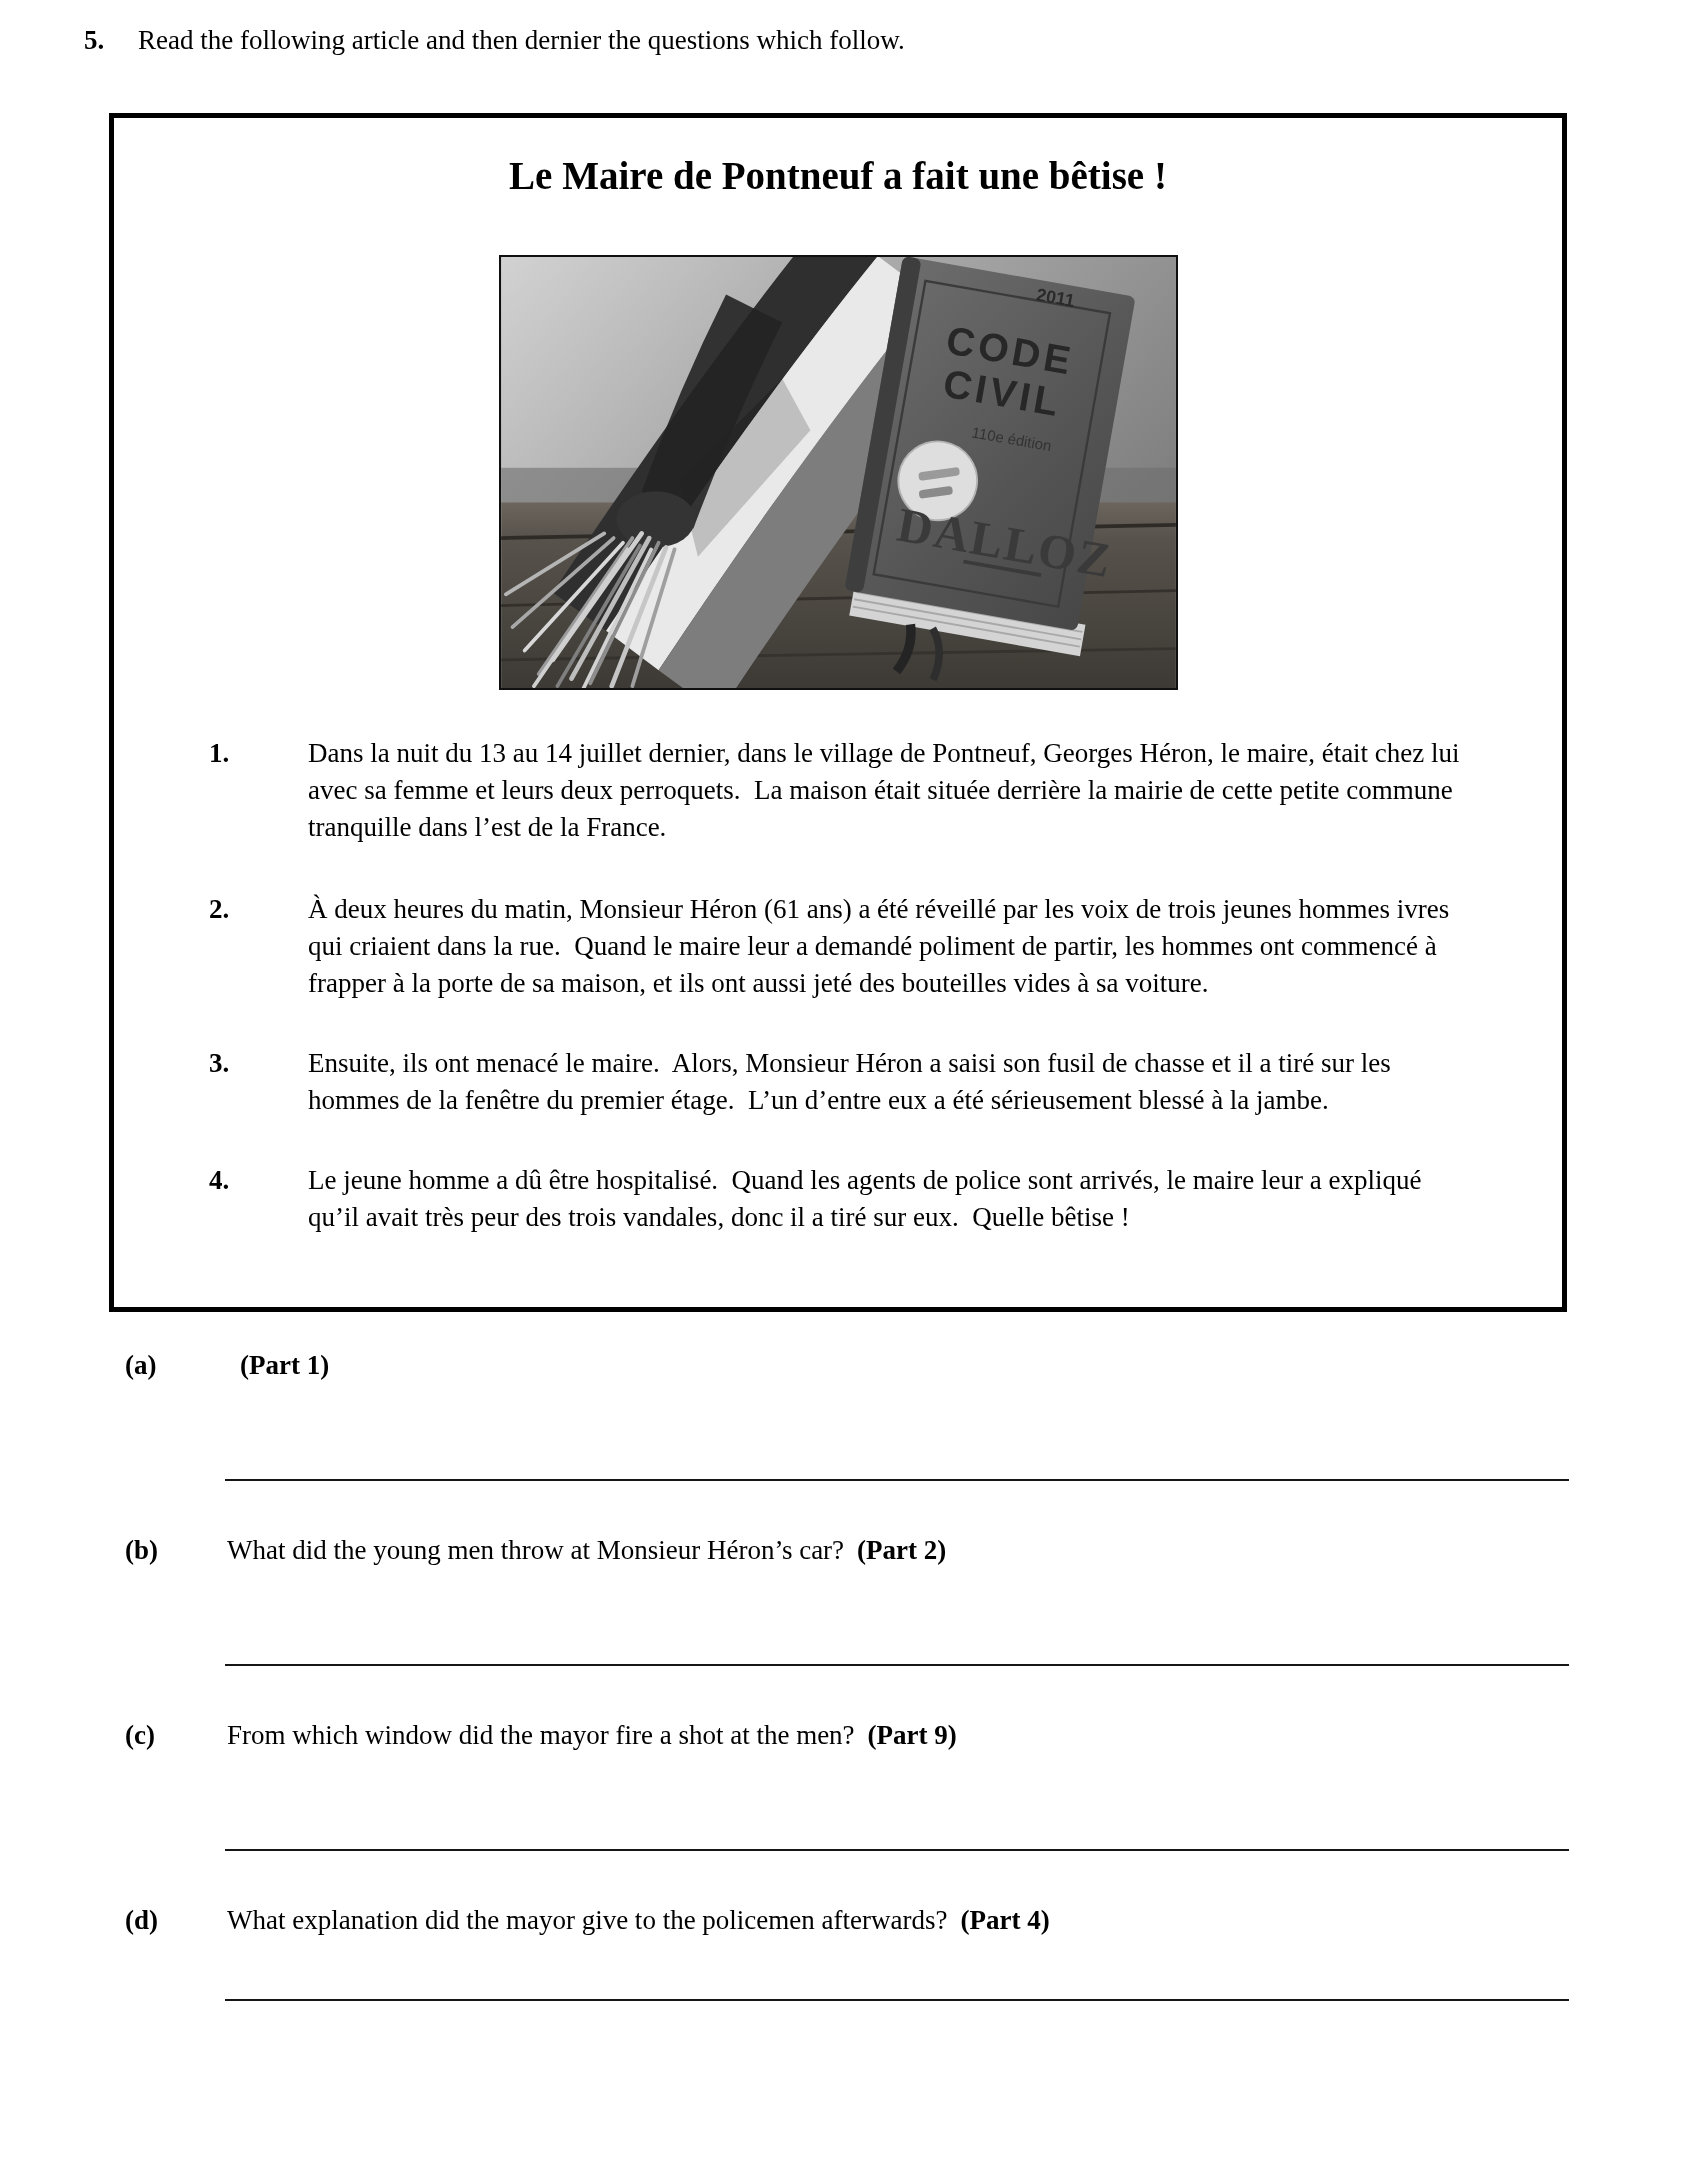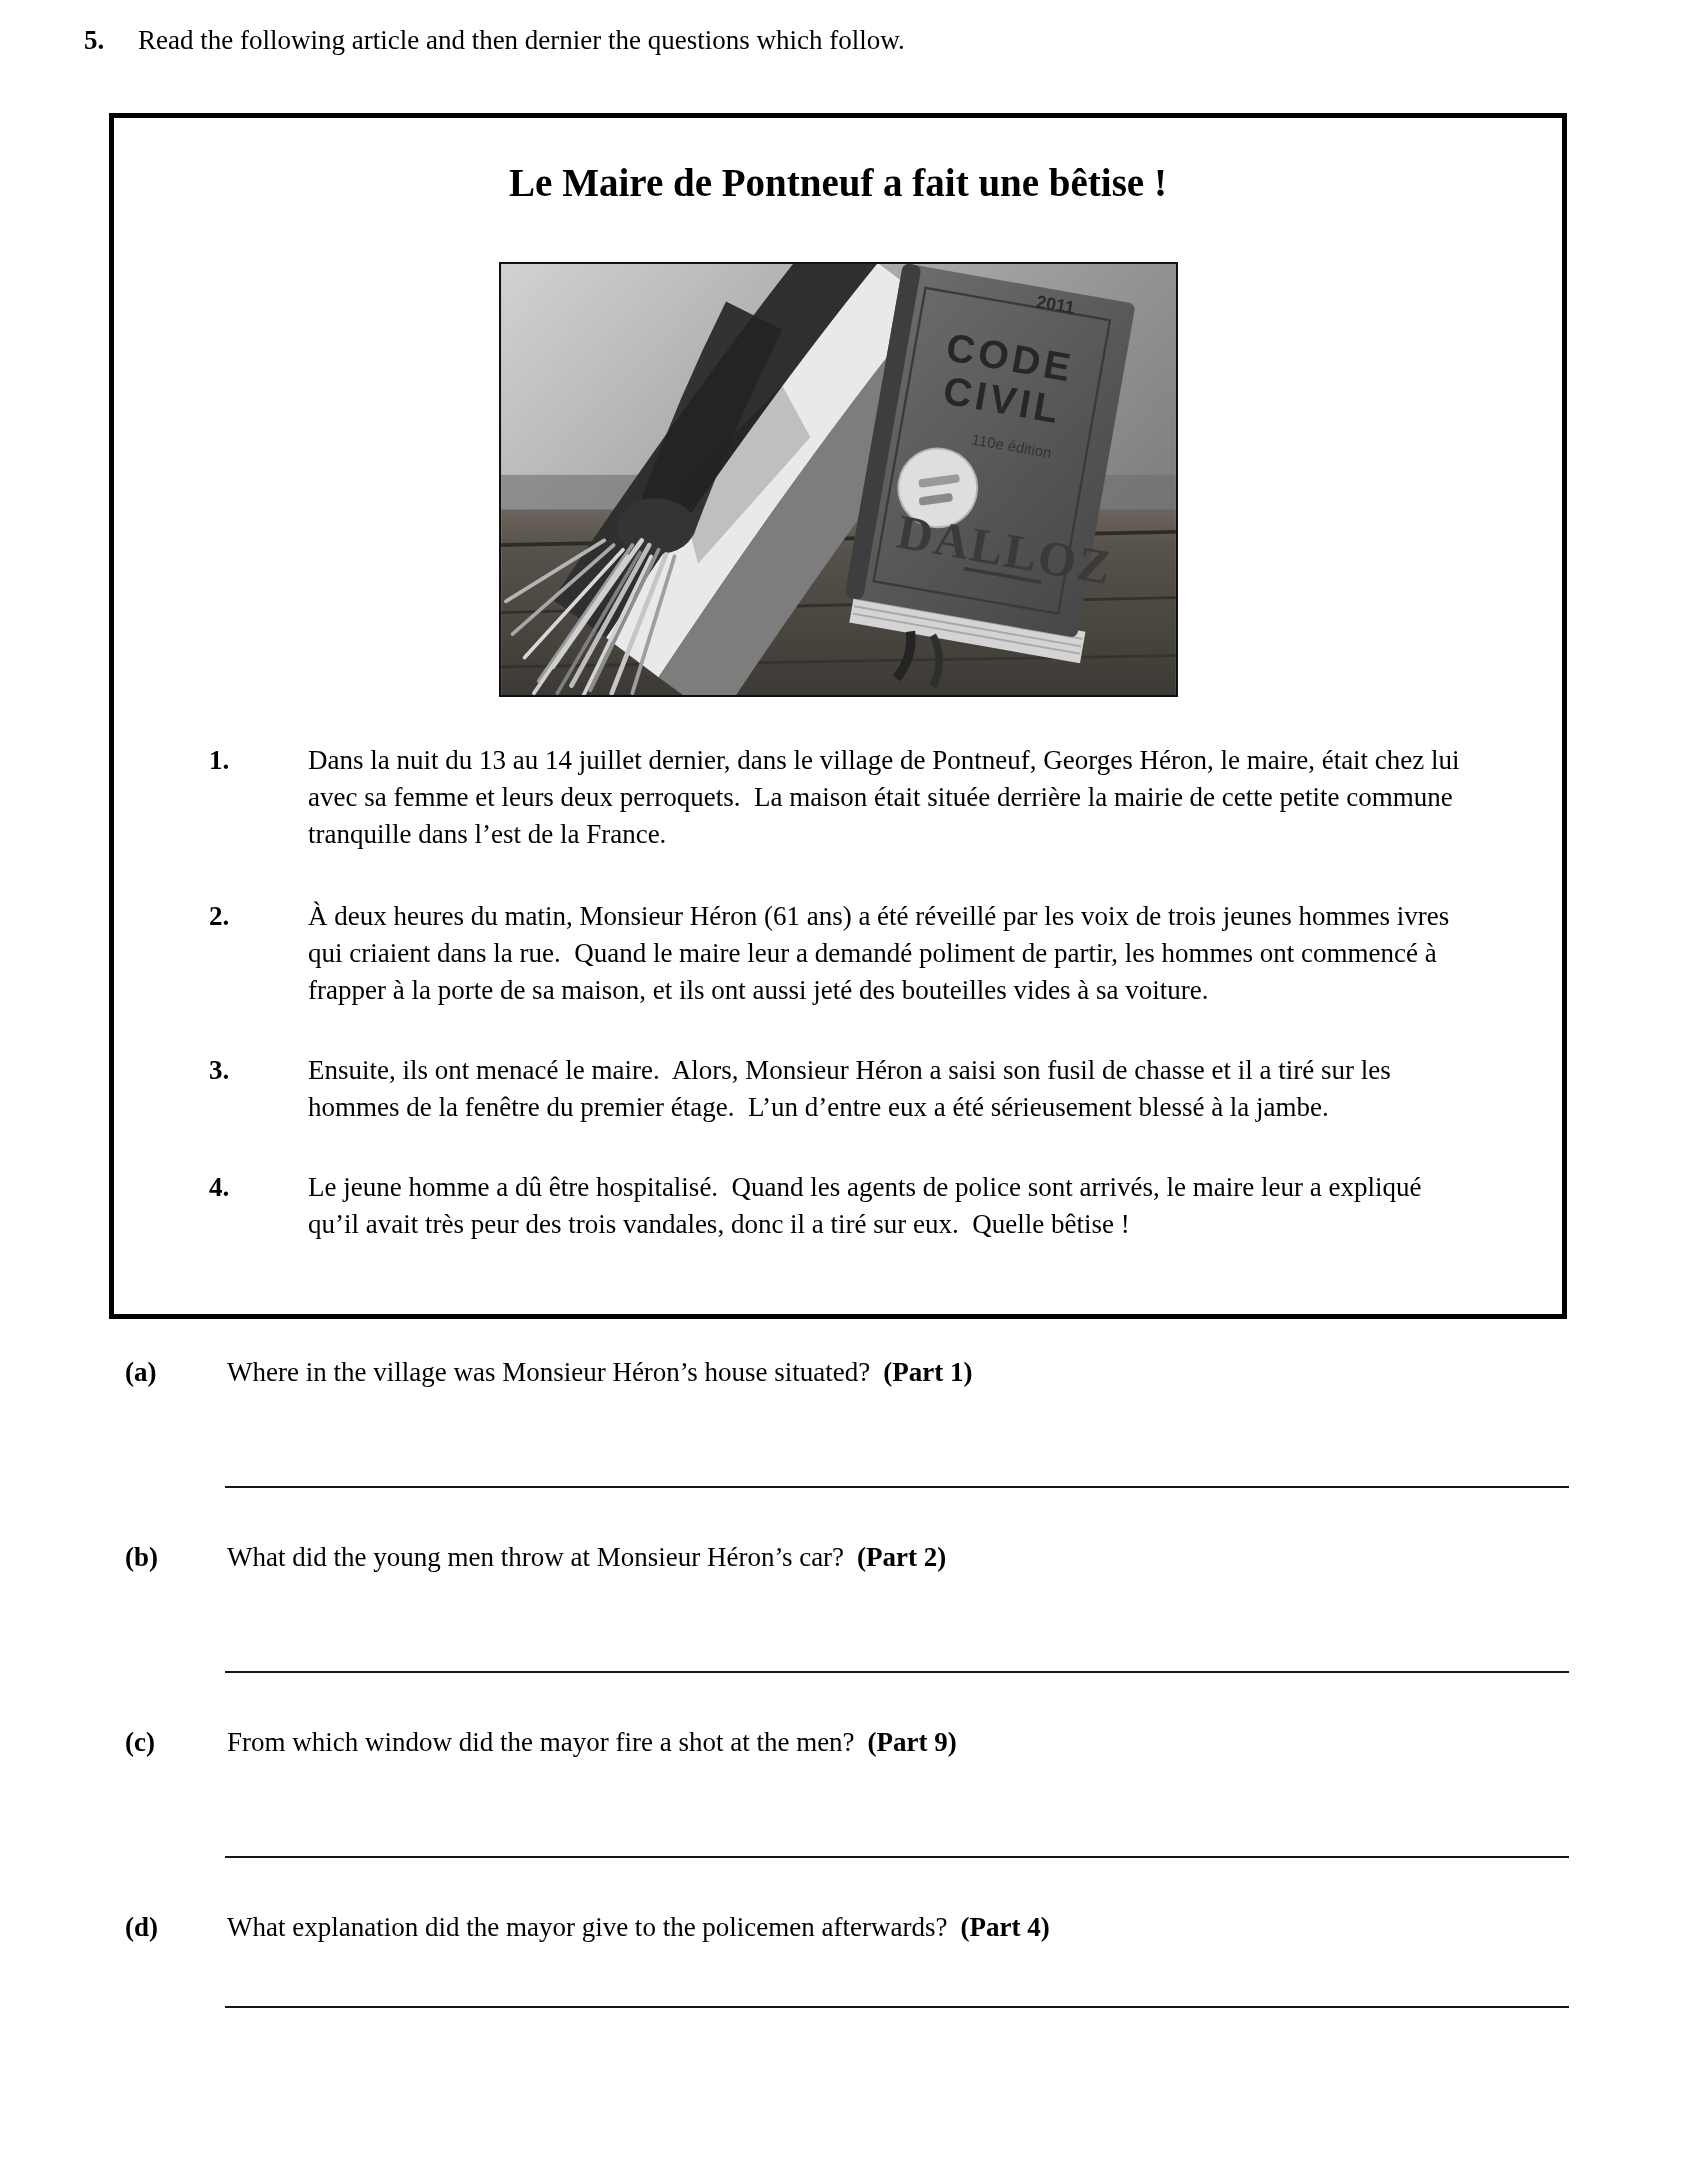--- a/index.html
+++ b/index.html
@@ -19,21 +19,21 @@
     margin:56px 136px 0 109px;
     border:5.6px solid #000;
     padding:32px 0 71px 0;
     box-sizing:border-box;
   }
   .article-title{
     text-align:center;
     font-weight:bold;
     font-size:39px;
     line-height:51px;
-    margin:7px;
+    margin:0;
   }
   .photo-frame{
     width:675px;height:431px;
     border:2.8px solid #101010;
     margin:54px auto 0 auto;
     background:#9a9a9a;
     position:relative;
     overflow:hidden;
   }
   .photo-frame svg{display:block;}
@@ -162,21 +162,20 @@
       </div>
       <div class="paragraph tight">
         <span class="par-num">4.</span>
         <span class="par-text">Le jeune homme a dû être hospitalisé.  Quand les agents de police sont arrivés, le maire leur a expliqué qu’il avait très peur des trois vandales, donc il a tiré sur eux.  Quelle bêtise !</span>
       </div>
     </div>
   </div>
 
   <div class="question">
     <span class="q-label">(a)</span>
-    <span>Where in the village was Monsieur Héron’s house situated?</span>
     <span class="q-part">(Part 1)</span>
   </div>
   <div class="answer-line"></div>
 
   <div class="question later">
     <span class="q-label">(b)</span>
     <span>What did the young men throw at Monsieur Héron’s car?</span>
     <span class="q-part">(Part 2)</span>
   </div>
   <div class="answer-line"></div>

